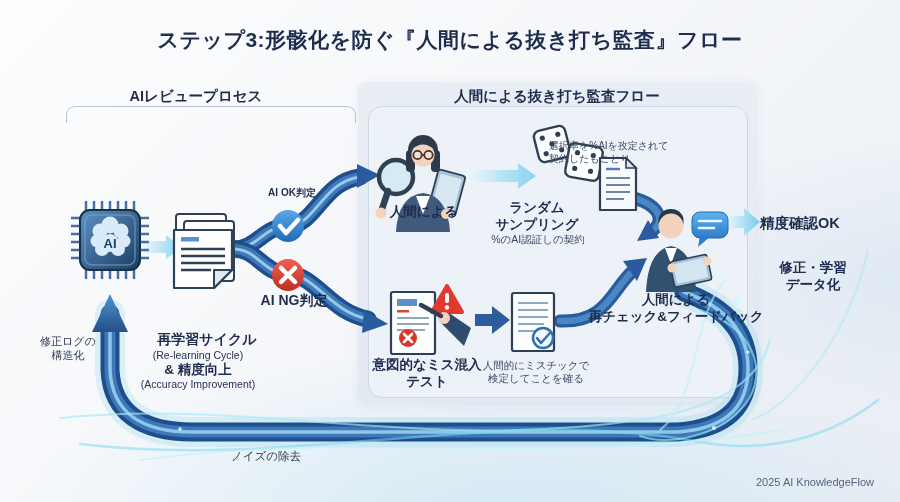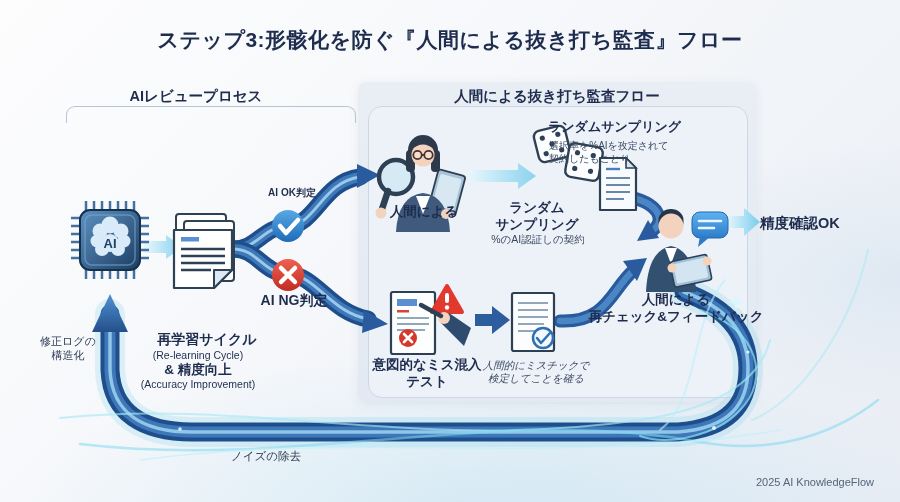--- a/index.html
+++ b/index.html
@@ -270,48 +270,51 @@
   <div class="lbl c b navy h14" style="left:557px; top:87px;">人間による抜き打ち監査フロー</div>
   <div class="lbl c b navy h14" style="left:196px; top:87px;">AIレビュープロセス</div>
 
   <div class="lbl c b navy" style="left:292px; top:187px; font-size:10px;">AI OK判定</div>
   <div class="lbl c b navy" style="left:294px; top:292px; font-size:14px;">AI NG判定</div>
 
   <div class="lbl c b navy n13" style="left:424px; top:203px;">
     <div>人間による</div>
   </div>
 
-  <div class="lbl b navy" style="left:548px; top:119px; font-size:13px;">ランダムサンプリング</div>
   <div class="lbl sub s10" style="left:549px; top:139px;">
     <div>選択率を%AIを孜定されて</div>
     <div>契約したもことり</div>
   </div>
 
   <div class="lbl c b navy n13" style="left:537px; top:199px;">
     <div>ランダム</div>
     <div>サンプリング</div>
   </div>
   <div class="lbl c sub s105" style="left:538px; top:233px;">%のAI認証しの契約</div>
 
   <div class="lbl c b navy n13" style="left:427px; top:356px;">
     <div>意図的なミス混入</div>
     <div>テスト</div>
   </div>
-  <div class="lbl c sub s105" style="left:536px; top:359px;font-style:italic;">
+  <div class="lbl c sub s105" style="left:536px; top:359px;">
     <div>人間的にミスチックで</div>
     <div>検定してことを確る</div>
   </div>
 
   <div class="lbl c b navy n13" style="left:676px; top:291px;">
     <div>人間による</div>
     <div>再チェック&amp;フィードバック</div>
   </div>
 
   <div class="lbl b navy" style="left:760px; top:214px; font-size:14.5px;">精度確認OK</div>
 
+  <div class="lbl c b navy n13" style="left:813px; top:259px;">
+    <div>修正・学習</div>
+    <div>データ化</div>
+  </div>
 
   <div class="lbl c navy" style="left:198px; top:331px;">
     <div class="b" style="font-size:14px;margin-left:18px;">再学習サイクル</div>
     <div class="s105">(Re-learning Cycle)</div>
     <div class="b" style="font-size:13.5px;">&amp; 精度向上</div>
     <div class="s105">(Accuracy Improvement)</div>
   </div>
 
   <div class="lbl c" style="left:68px; top:334px; font-size:11px; line-height:14px; color:#2c3c55;">
     <div>修正ログの</div>

